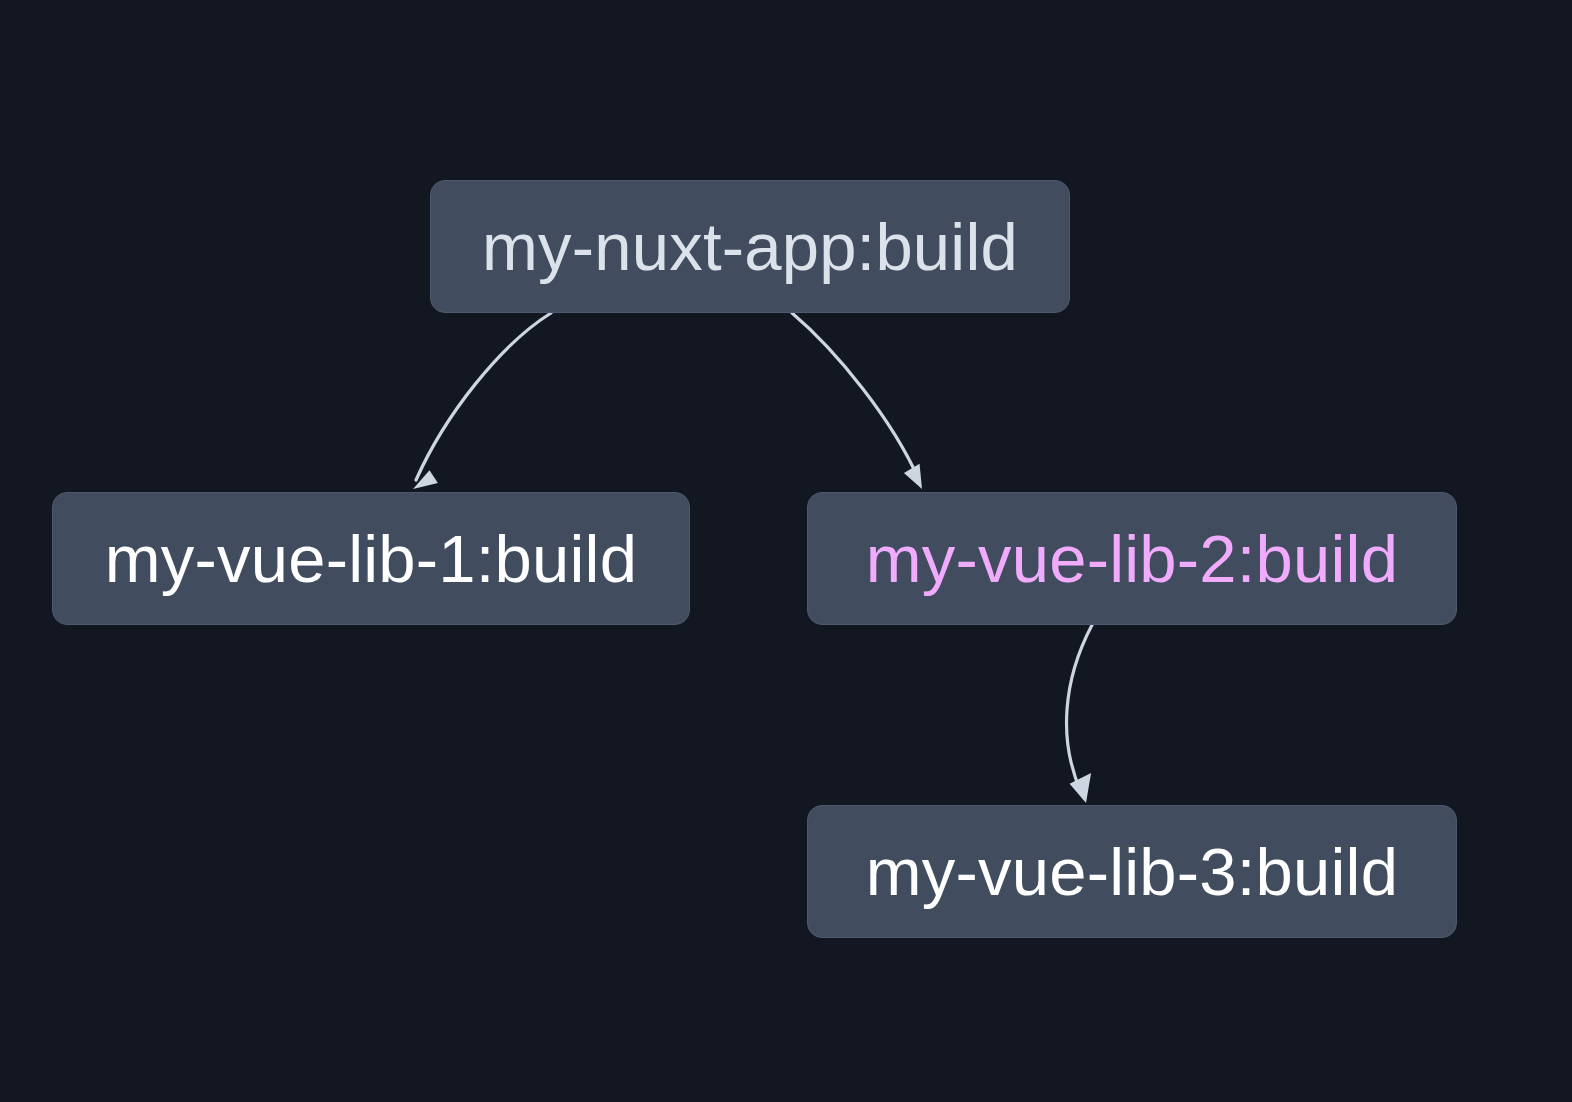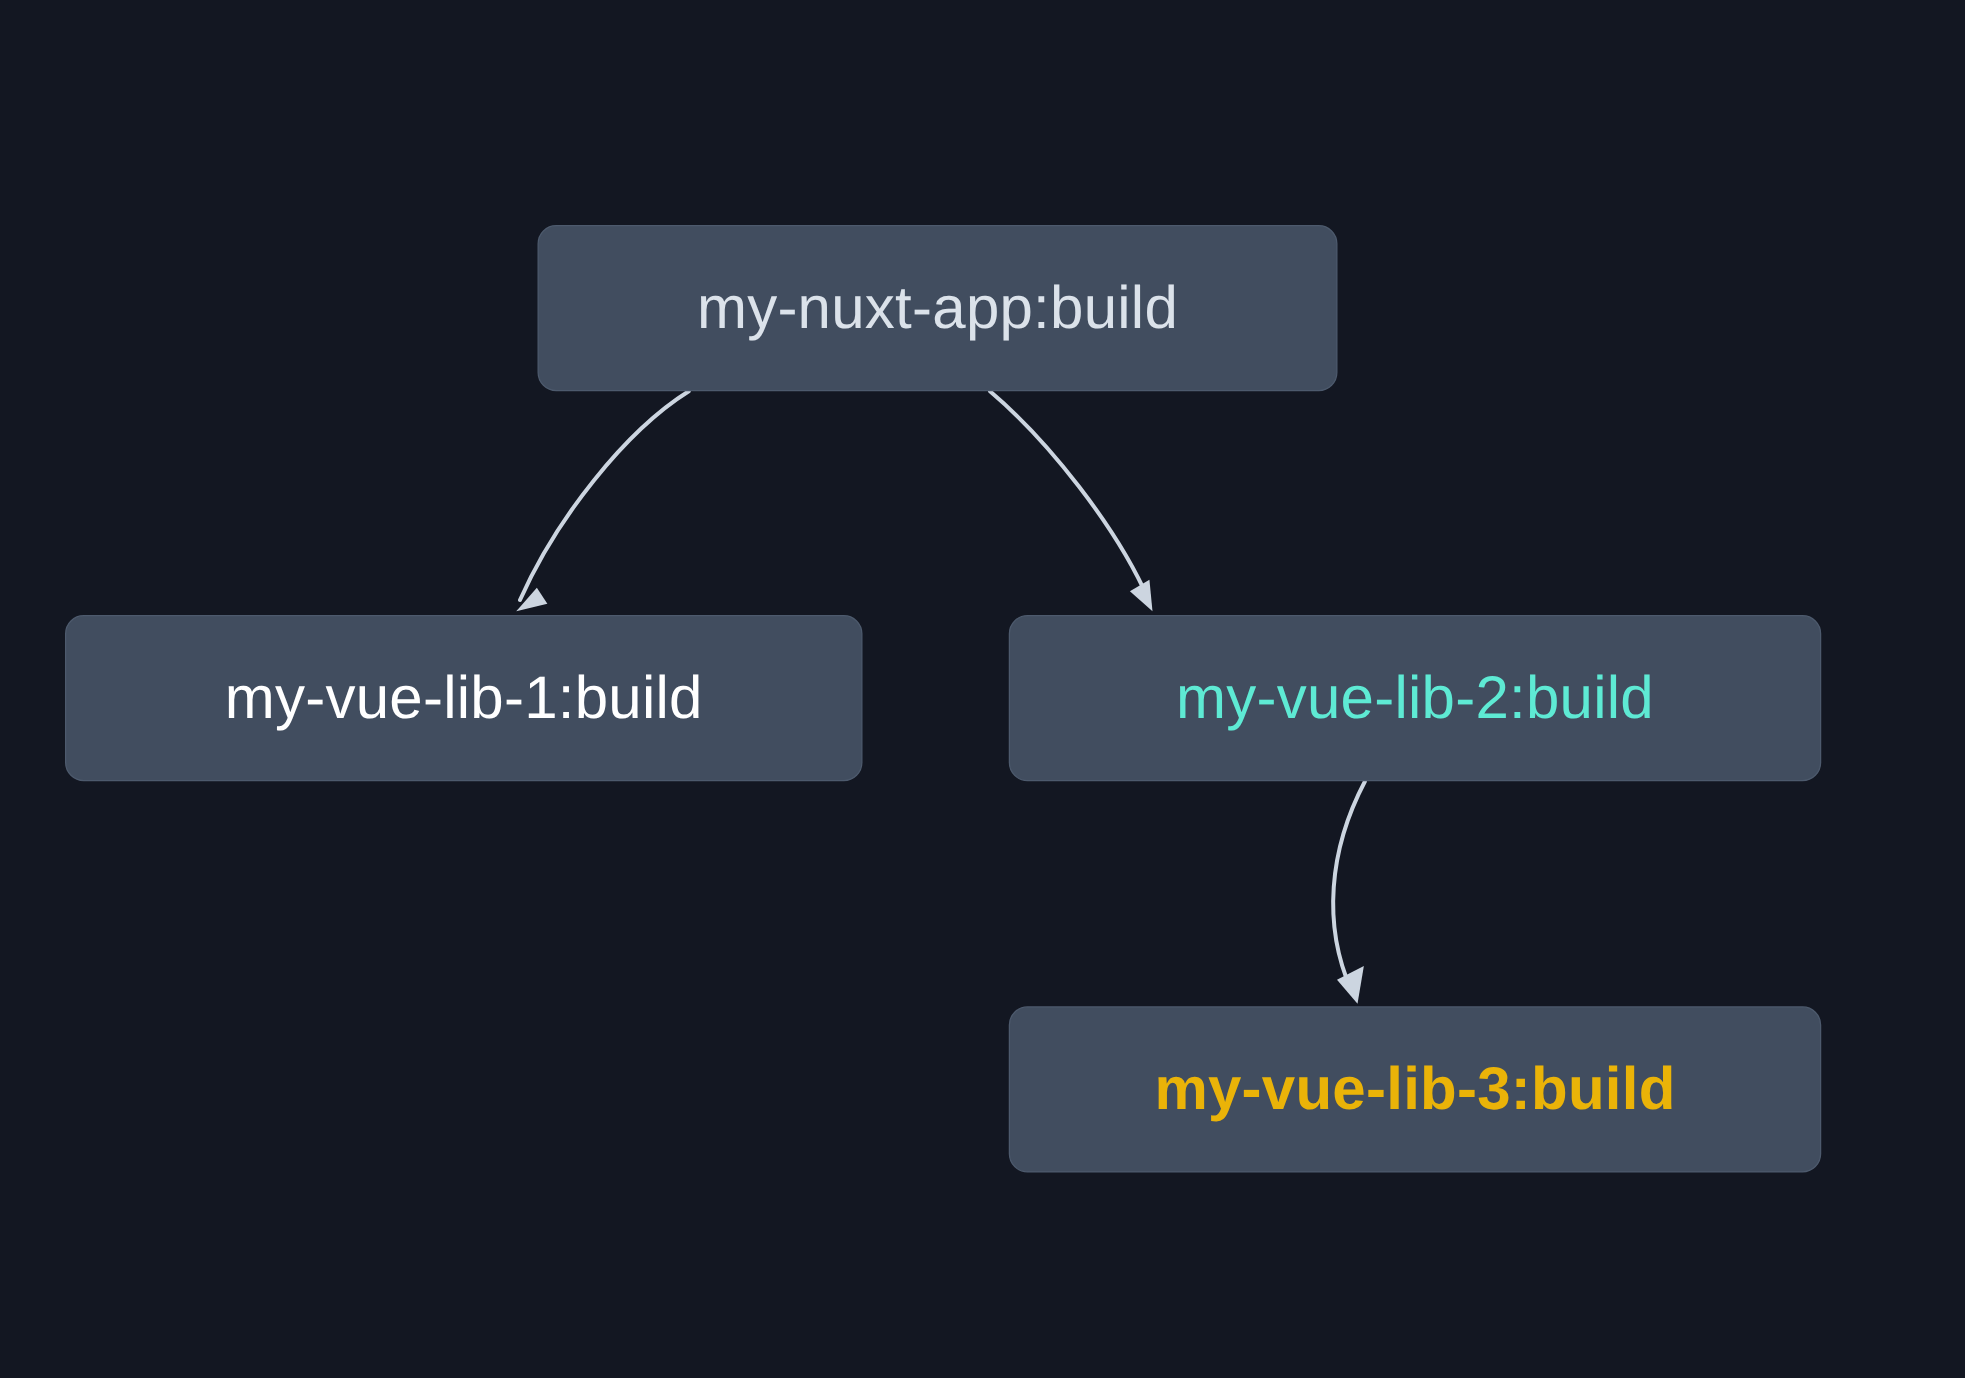--- a/index.html
+++ b/index.html
@@ -32,21 +32,21 @@
     background: #414d5f;
     border: 1px solid #4d5a6d;
     border-radius: 15px;
     display: flex;
     align-items: center;
     justify-content: center;
   }
   .node-label {
     color: #dbe2ea;
     font-family: "Liberation Sans", sans-serif;
-    font-size: 48px;
+    font-size: 67px;
     font-weight: 400;
     line-height: 1;
     letter-spacing: 0.2px;
     white-space: nowrap;
     user-select: none;
   }
 </style>
 </head>
 <body style="background: rgb(19, 23, 34);">
 
@@ -69,20 +69,20 @@
 
   <div class="graph-node" id="node-0" style="left: 430px; top: 180px; width: 640px; height: 133px; background: rgb(65, 77, 95); border-color: rgb(77, 90, 109);">
     <span class="node-label" style="color: rgb(219, 226, 234);">my-nuxt-app:build</span>
   </div>
 
   <div class="graph-node" id="node-1" style="left: 52px; top: 492px; width: 638px; height: 133px; background: rgb(65, 77, 95); border-color: rgb(77, 90, 109);">
     <span class="node-label" style="color: #ffffff;">my-vue-lib-1:build</span>
   </div>
 
   <div class="graph-node" id="node-2" style="left: 807px; top: 492px; width: 650px; height: 133px; background: rgb(65, 77, 95); border-color: rgb(77, 90, 109);">
-    <span class="node-label" style="color: #5eead4;">my-vue-lib-2:build</span>
+    <span class="node-label" style="color: #f0abfc;">my-vue-lib-2:build</span>
   </div>
 
   <div class="graph-node" id="node-3" style="left: 807px; top: 805px; width: 650px; height: 133px; background: rgb(65, 77, 95); border-color: rgb(77, 90, 109);">
-    <span class="node-label" style="color: #eab308; font-weight: bold;">my-vue-lib-3:build</span>
+    <span class="node-label" style="color: #ffffff;">my-vue-lib-3:build</span>
   </div>
 
 </div>
 
 </body></html>

